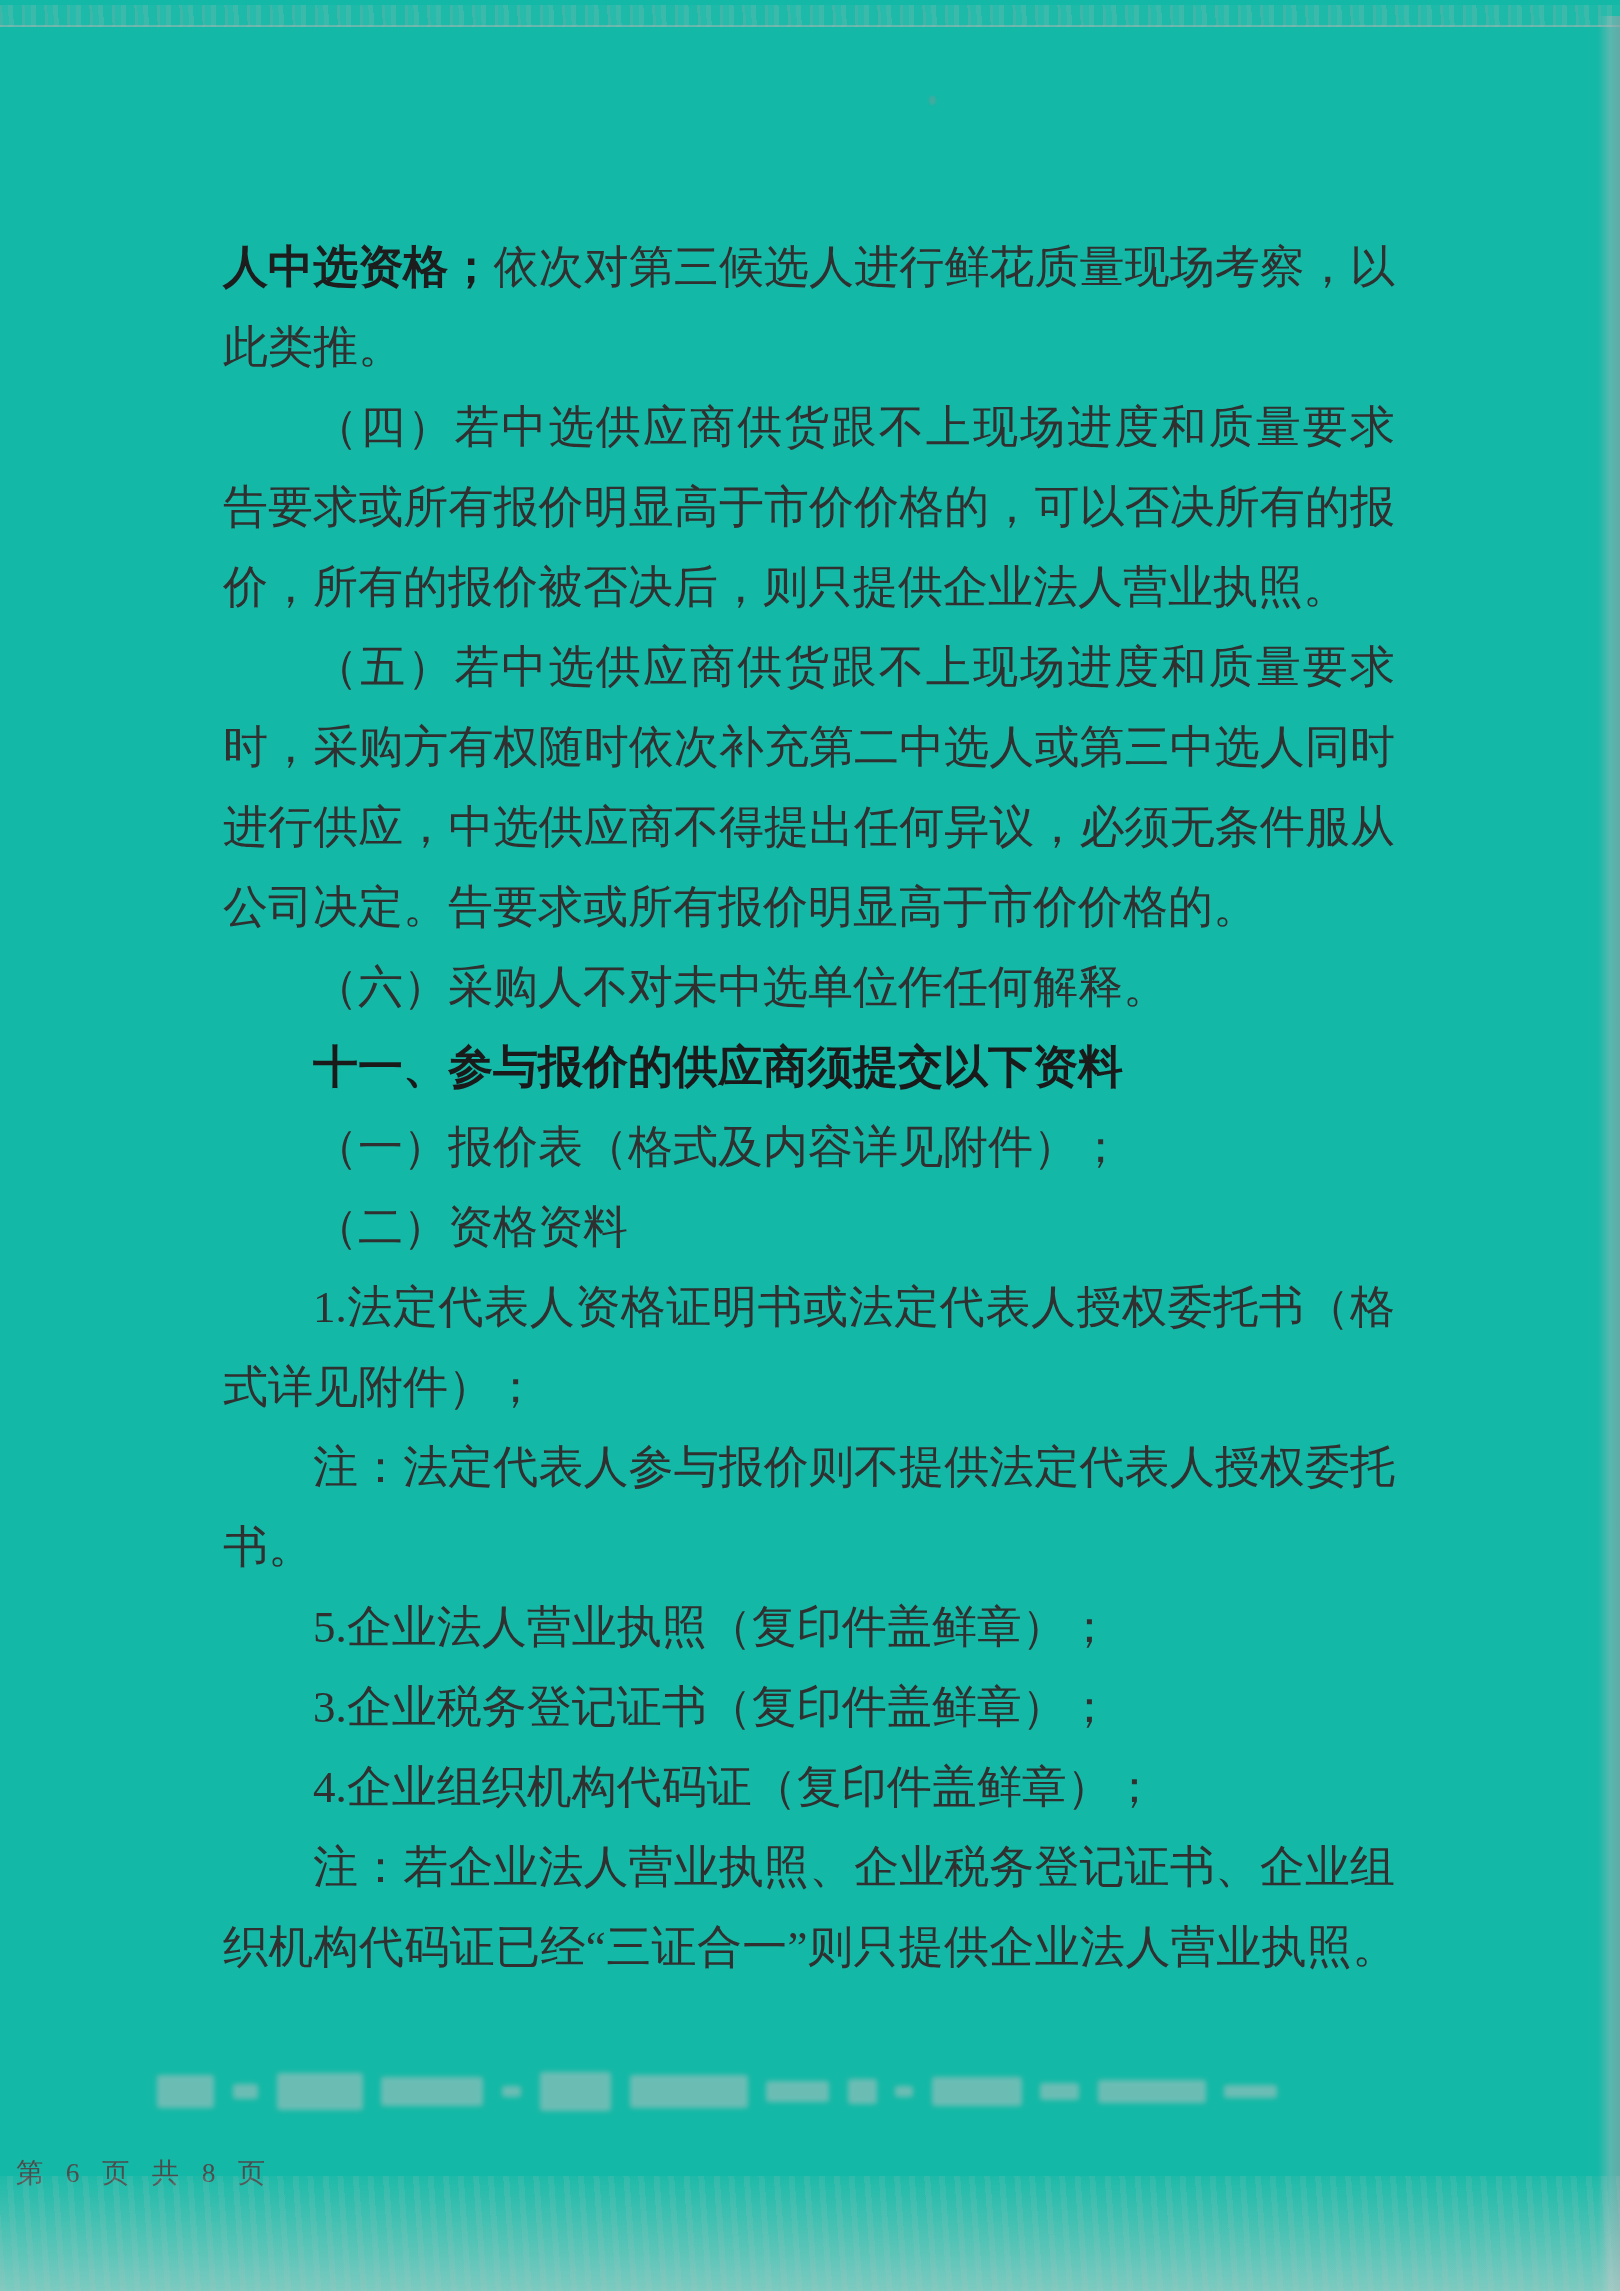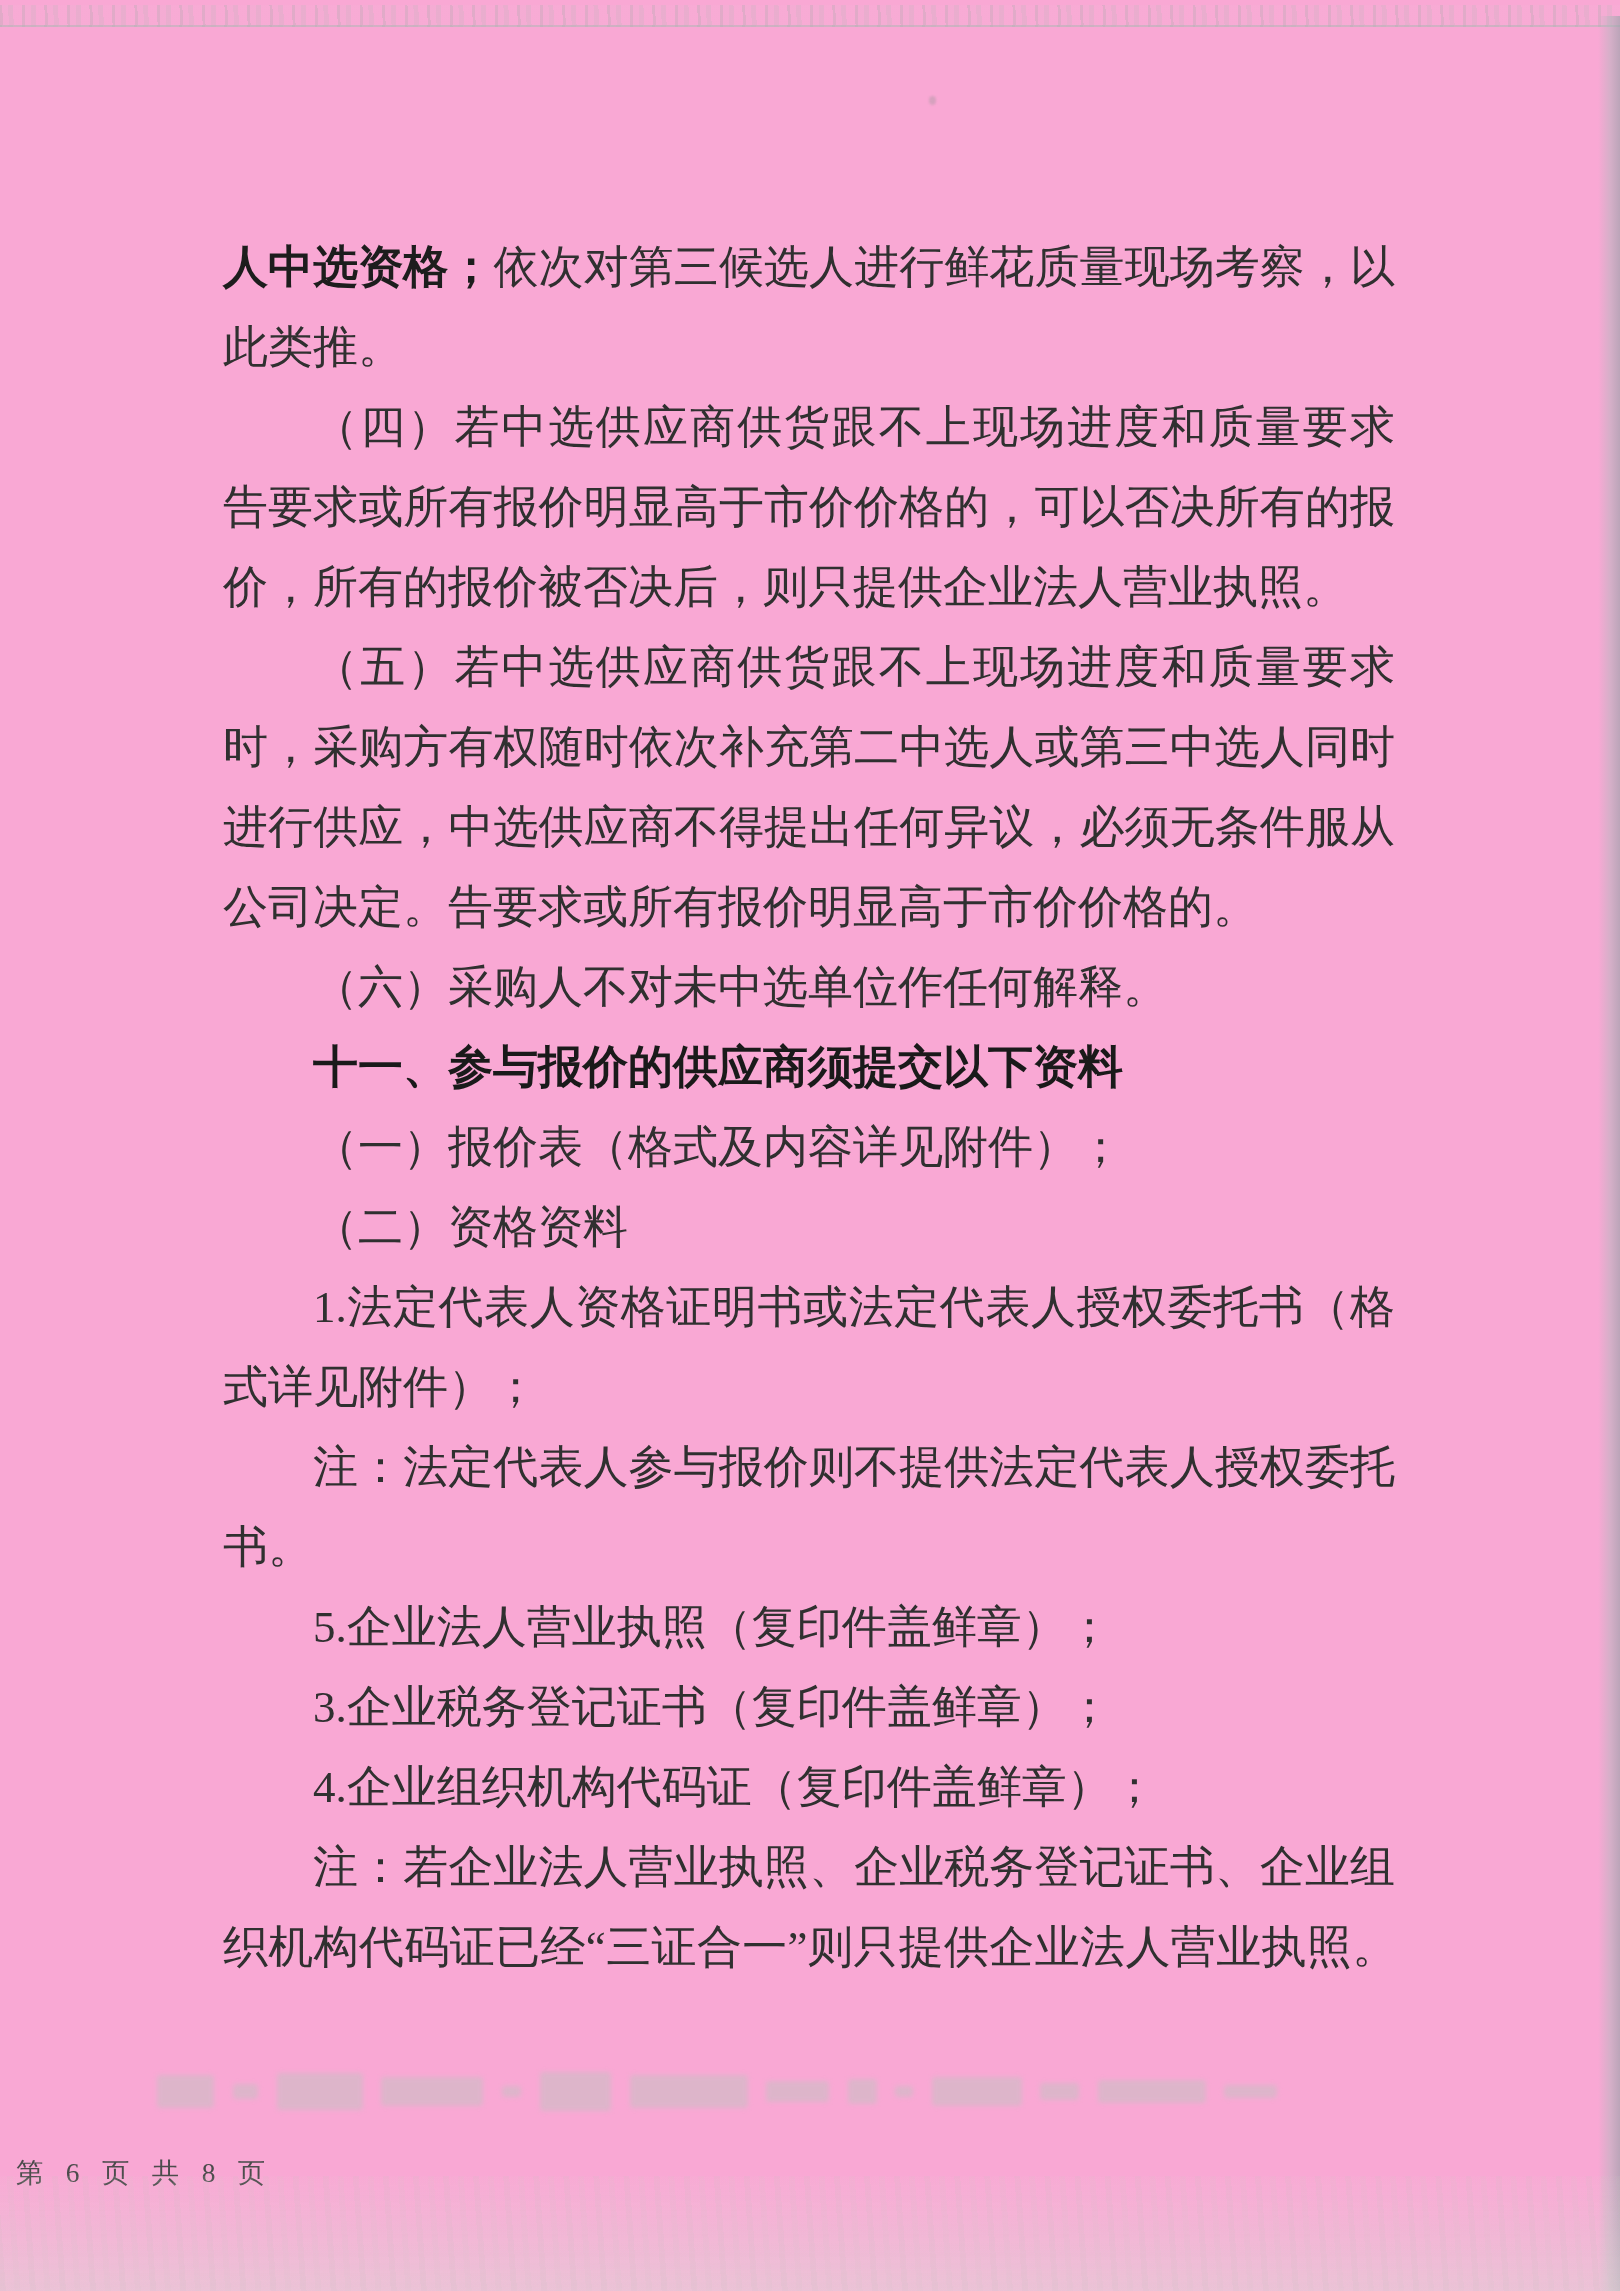--- a/index.html
+++ b/index.html
@@ -1,20 +1,20 @@
 <!DOCTYPE html>
 <html><head>
 <meta charset="utf-8">
 <style>
   html,body{margin:0;padding:0;background:#ffffff;}
   .page{
     position:relative;
     width:1620px;height:2292px;
     margin:0 auto;
-    background:#f9a8d4;
+    background:#14b8a6;
     overflow:hidden;
     font-family:"Liberation Serif","DejaVu Serif",serif;
     color:#333333;
   }
   
   .top-noise{
     position:absolute;left:0;top:4.9px;width:100%;height:20.6px;
     background:repeating-linear-gradient(88deg,
       rgba(168,178,173,.30) 0 2.9px,
       rgba(210,216,212,.10) 2.9px 8.8px,

